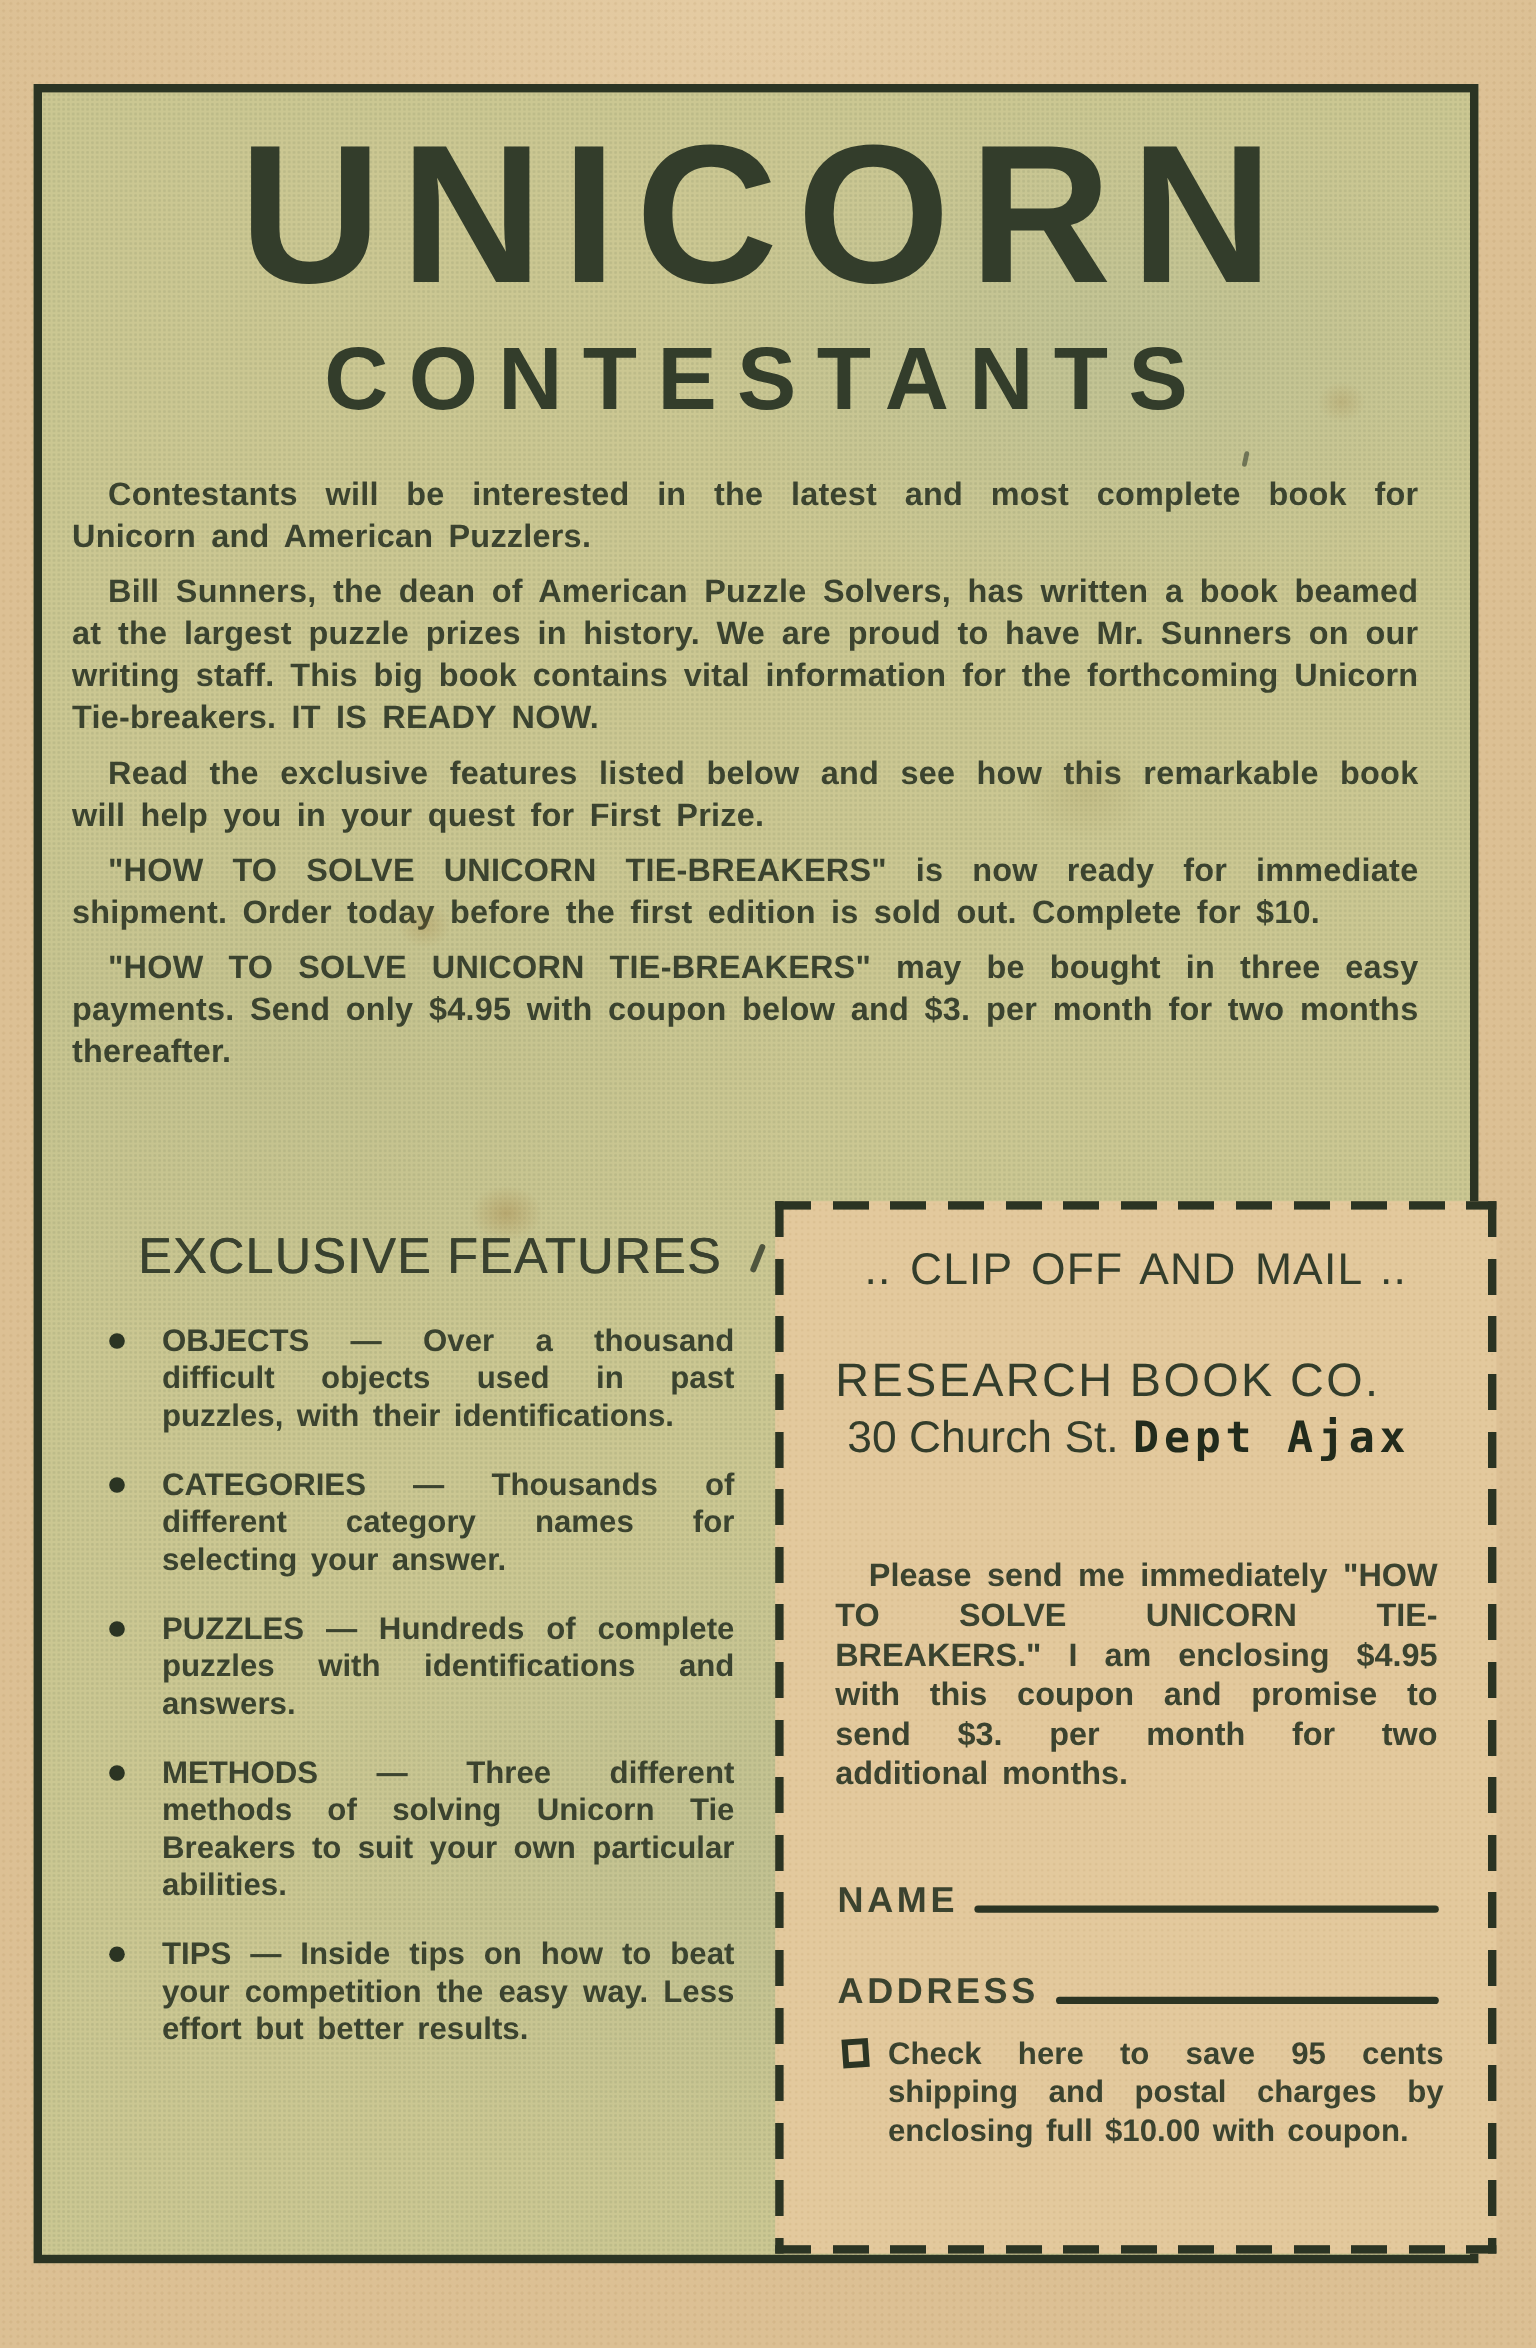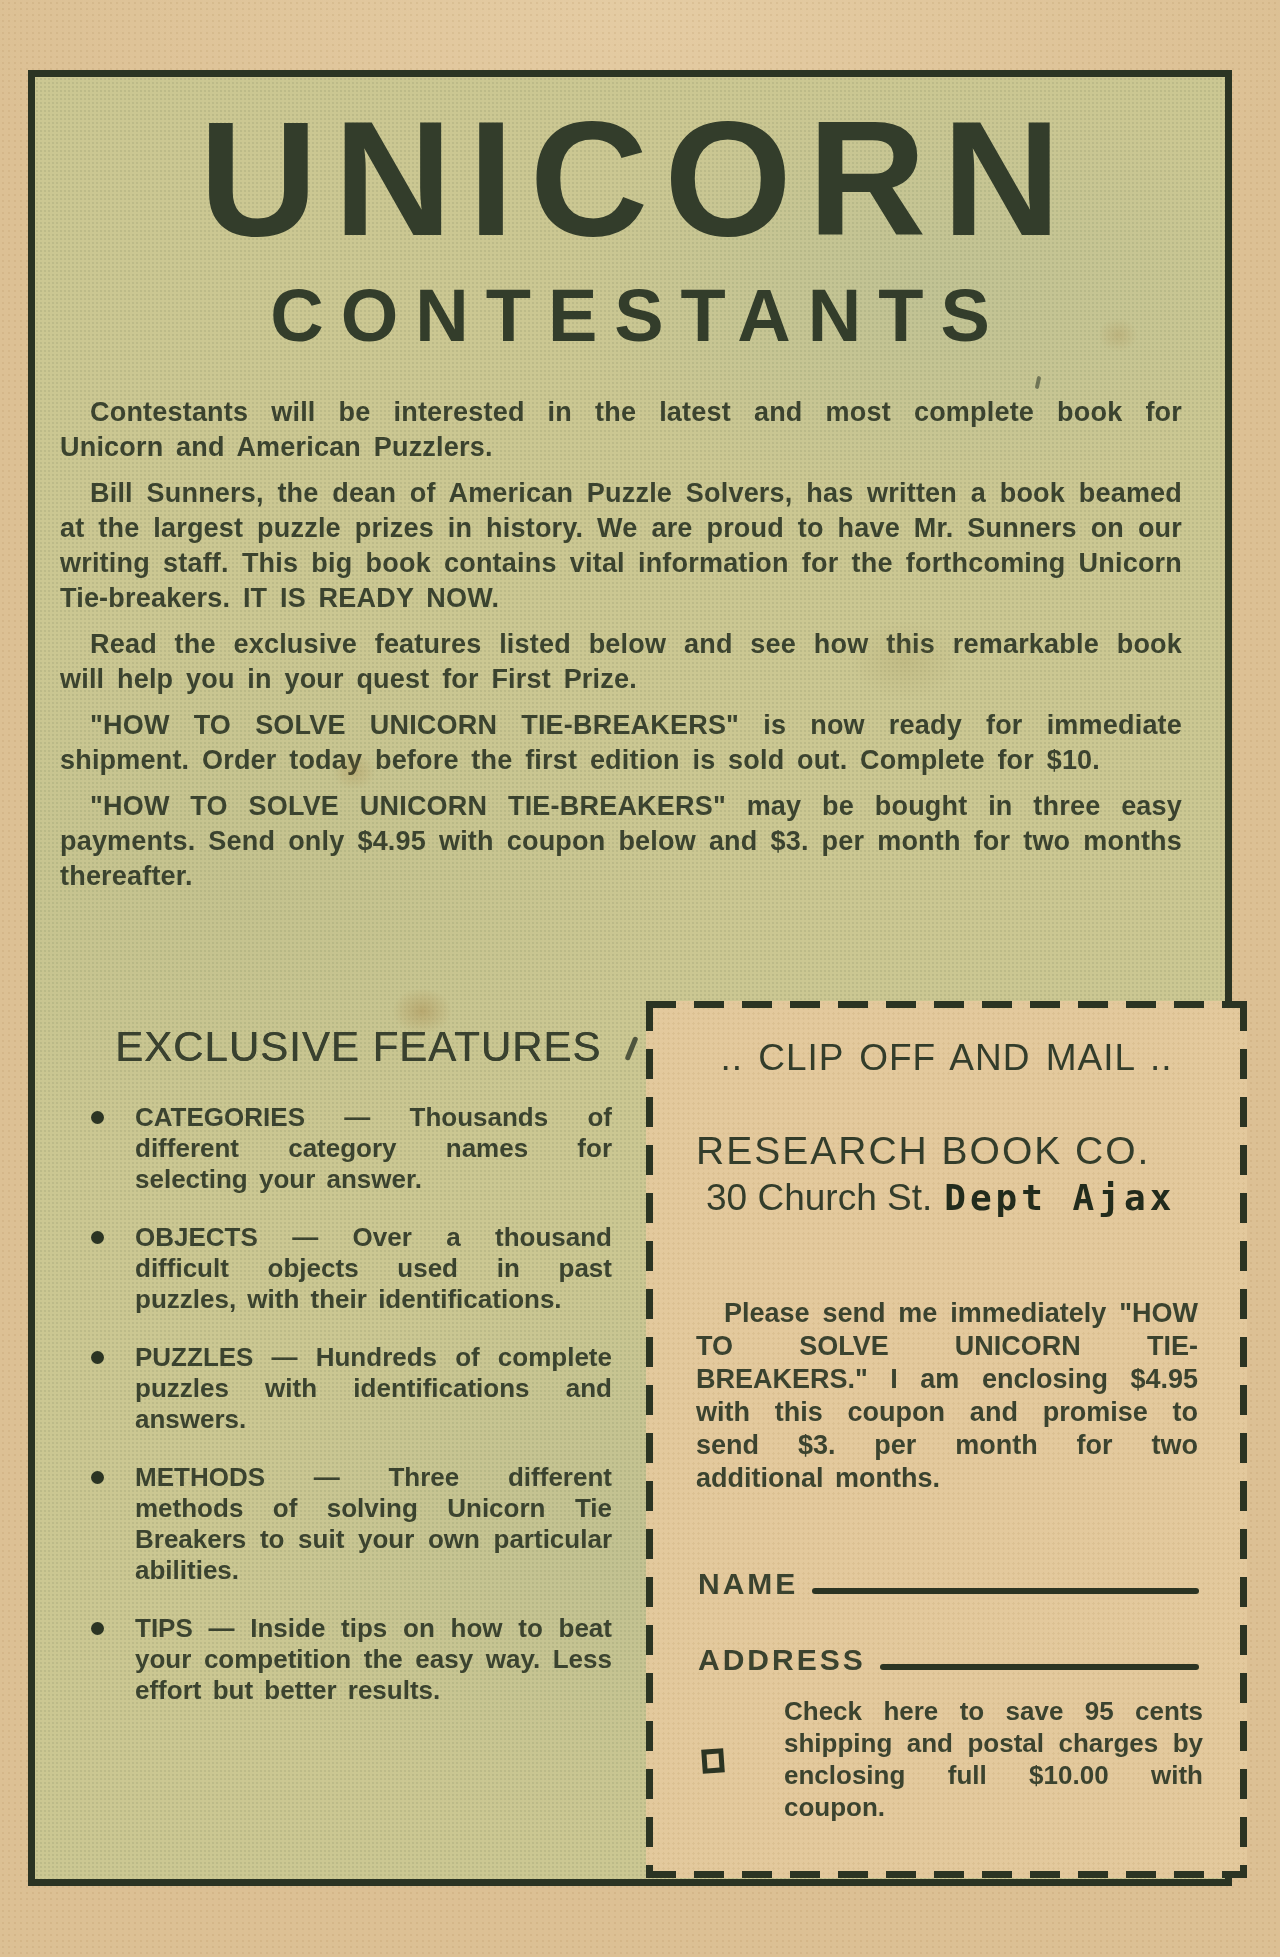--- a/index.html
+++ b/index.html
@@ -97,21 +97,21 @@
   .order-text{
     position:absolute;top:296px;left:50px;width:502px;
     font-size:27px;line-height:33px;font-weight:bold;text-align:justify;
     text-indent:28px;word-spacing:4px;
   }
   .coupon-row{position:absolute;left:52px;right:48px;display:flex;align-items:flex-end;}
   .name-row{top:566px;}
   .address-row{top:642px;}
   .field-label{font-size:30px;font-weight:bold;letter-spacing:3px;line-height:34px;}
   .fill-line{flex:1;height:6px;background:var(--ink);border-radius:3px;margin:0 0 7px 14px;}
-  .check-row{position:absolute;top:694px;left:56px;right:44px;display:flex;align-items:center;gap:44px;}
+  .check-row{position:absolute;top:694px;left:56px;right:44px;display:flex;align-items:flex-start;}
   .checkbox{
     flex:none;width:22px;height:24px;border:5px solid var(--ink);margin:4px 16px 0 0;
     transform:rotate(-4deg);background:rgba(0,0,0,0);
   }
   .check-text{flex:1;font-size:26px;line-height:32px;font-weight:bold;text-align:justify;word-spacing:3px;}
   
   .pen-mark{
     position:absolute;left:629px;top:1036px;width:5px;height:25px;border-radius:3px;
     background:#39412f;transform:rotate(22deg);opacity:.85;
   }
@@ -144,25 +144,25 @@
       <p>Read the exclusive features listed below and see how this remarkable book will help you in your quest for First Prize.</p>
       <p>"HOW TO SOLVE UNICORN TIE-BREAKERS" is now ready for immediate shipment. Order today before the first edition is sold out. Complete for $10.</p>
       <p>"HOW TO SOLVE UNICORN TIE-BREAKERS" may be bought in three easy payments. Send only $4.95 with coupon below and $3. per month for two months thereafter.</p>
     </div>
 
     <div class="features">
       <h2 class="features-heading">EXCLUSIVE FEATURES</h2>
       <ul>
         <li>
           <span class="bullet"></span>
+          <span class="feature-text">OBJECTS — Over a thousand difficult objects used in past puzzles, with their identifications.</span>
+        </li>
+        <li>
+          <span class="bullet"></span>
           <span class="feature-text">CATEGORIES — Thousands of different category names for selecting your answer.</span>
-        </li>
-        <li>
-          <span class="bullet"></span>
-          <span class="feature-text">OBJECTS — Over a thousand difficult objects used in past puzzles, with their identifications.</span>
         </li>
         <li>
           <span class="bullet"></span>
           <span class="feature-text">PUZZLES — Hundreds of complete puzzles with identifications and answers.</span>
         </li>
         <li>
           <span class="bullet"></span>
           <span class="feature-text">METHODS — Three different methods of solving Unicorn Tie Breakers to suit your own particular abilities.</span>
         </li>
         <li>

